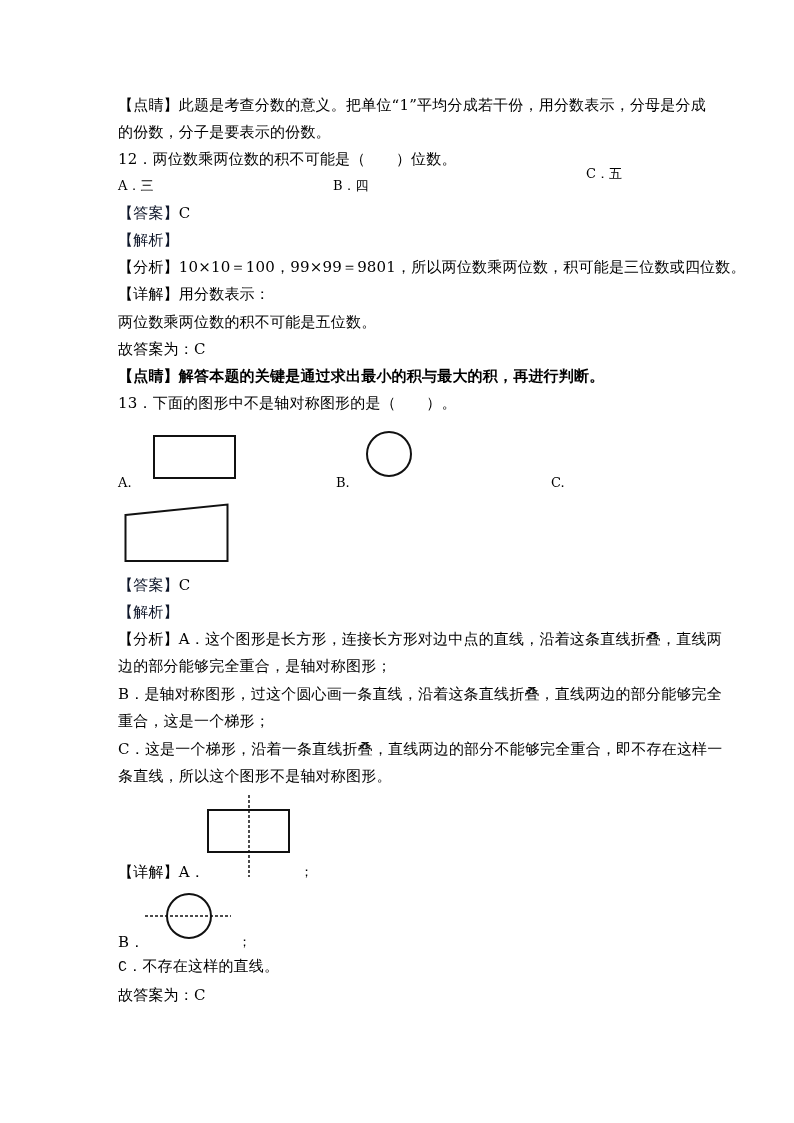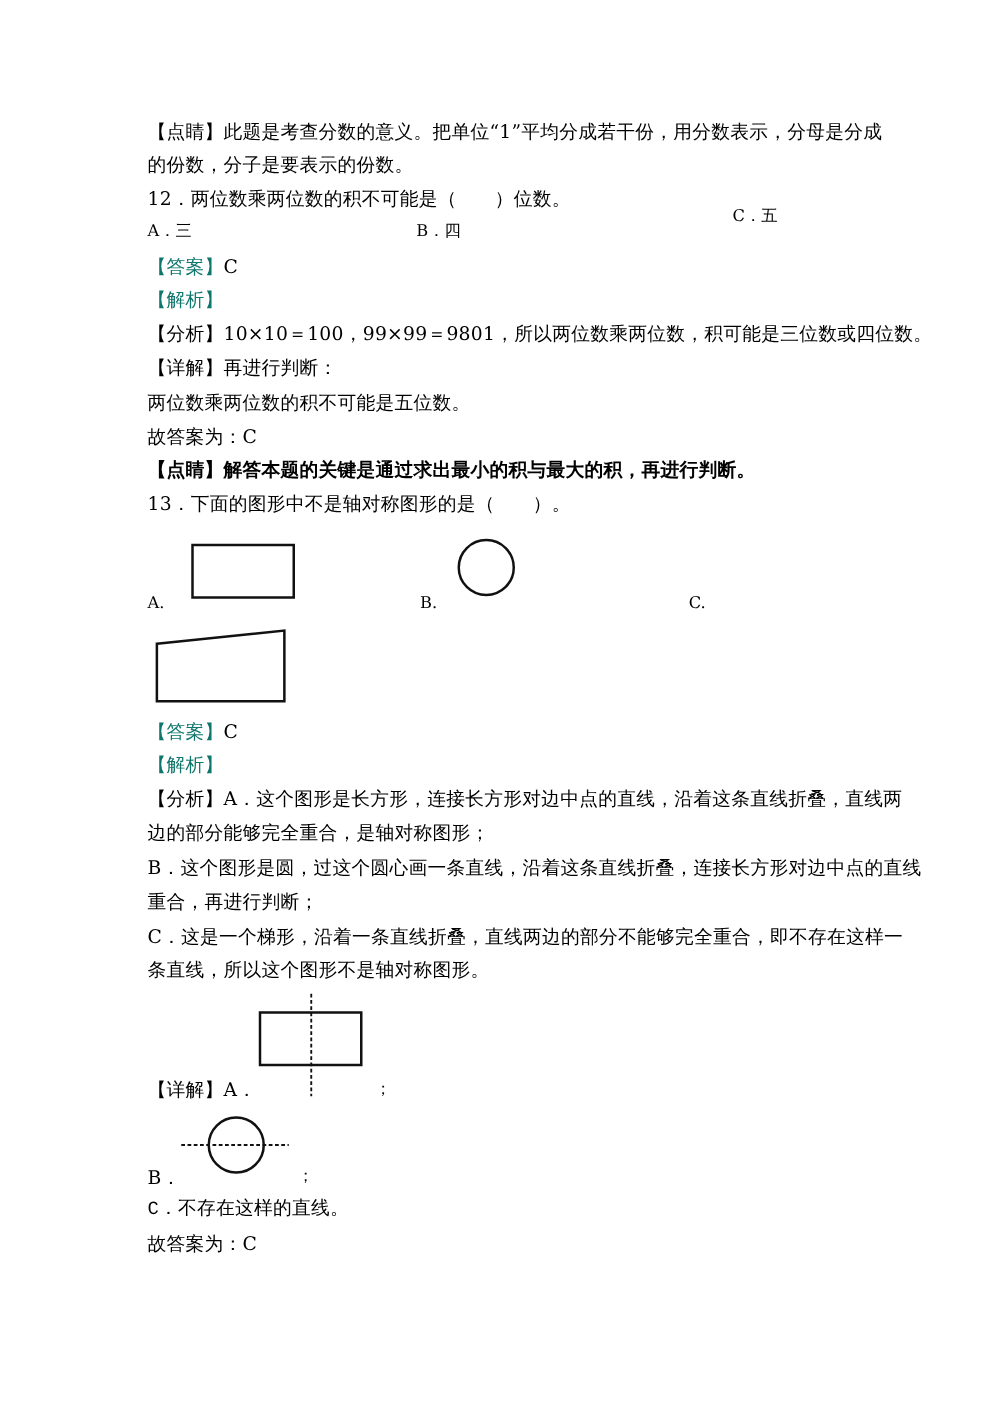--- a/index.html
+++ b/index.html
@@ -6,21 +6,21 @@
     body {
       width: 794px; height: 1123px; position: relative; overflow: hidden;
       font-family: "DejaVu Serif", "Liberation Serif", serif;
       color: #000000;
     }
     .line {
       position: absolute; left: 118px;
       font-size: 15px; line-height: 18px; white-space: nowrap;
       letter-spacing: 0.2px;
     }
-    .blue { color: #0f766e; }
+    .blue { color: #0f172a; }
     .opt { position: absolute; font-size: 13px; line-height: 18px; white-space: nowrap; }
     svg { position: absolute; overflow: visible; }
   </style>
 </head>
 <body>
 
 <div class="line" style="top:96px;">
   <span>【点睛】</span><span>此题是考查分数的意义。把单位“1”平均分成若干份，用分数表示，分母是分成</span>
 </div>
 <div class="line" style="top:123px;">的份数，分子是要表示的份数。</div>
@@ -37,21 +37,21 @@
 </div>
 
 <div class="line" style="top:204px;">
   <span class="blue">【答案】</span><span>C</span>
 </div>
 <div class="line blue" style="top:231px;">【解析】</div>
 <div class="line" style="top:258px;">
   <span>【分析】</span><span>10×10＝100，99×99＝9801，所以两位数乘两位数，积可能是三位数或四位数。</span>
 </div>
 <div class="line" style="top:285px;">
-  <span>【详解】</span><span>再进行判断：</span>
+  <span>【详解】</span><span>用分数表示：</span>
 </div>
 <div class="line" style="top:313px;">两位数乘两位数的积不可能是五位数。</div>
 <div class="line" style="top:340px;">故答案为：C</div>
 <div class="line" style="top:367px;font-weight:bold;">
   <span>【点睛】</span><span>解答本题的关键是通过求出最小的积与最大的积，再进行判断。</span>
 </div>
 
 <div class="line" style="top:394px;">13．下面的图形中不是轴对称图形的是（　　）。</div>
 
 <div class="opt" style="top:474px; left:118px;">A.</div>
@@ -70,22 +70,22 @@
 </svg>
 
 <div class="line" style="top:576px;">
   <span class="blue">【答案】</span><span>C</span>
 </div>
 <div class="line blue" style="top:603px;">【解析】</div>
 <div class="line" style="top:630px;">
   <span>【分析】</span><span>A．这个图形是长方形，连接长方形对边中点的直线，沿着这条直线折叠，直线两</span>
 </div>
 <div class="line" style="top:657px;">边的部分能够完全重合，是轴对称图形；</div>
-<div class="line" style="top:685px;">B．这个图形是圆，过这个圆心画一条直线，沿着这条直线折叠，连接长方形对边中点的直线</div>
-<div class="line" style="top:712px;">重合，再进行判断；</div>
+<div class="line" style="top:685px;">B．是轴对称图形，过这个圆心画一条直线，沿着这条直线折叠，直线两边的部分能够完全</div>
+<div class="line" style="top:712px;">重合，这是一个梯形；</div>
 <div class="line" style="top:740px;">C．这是一个梯形，沿着一条直线折叠，直线两边的部分不能够完全重合，即不存在这样一</div>
 <div class="line" style="top:767px;text-align:center;">条直线，所以这个图形不是轴对称图形。</div>
 
 <div class="line" style="top:863px;">
   <span>【详解】</span><span>A．</span>
 </div>
 <svg style="left:205px; top:795px;" width="90" height="85">
   <rect x="3" y="15" width="81" height="42" fill="none" stroke="#111" stroke-width="2"></rect>
   <line x1="44" y1="0" x2="44" y2="82" stroke="#111" stroke-width="1.5" stroke-dasharray="3,2"></line>
 </svg>

